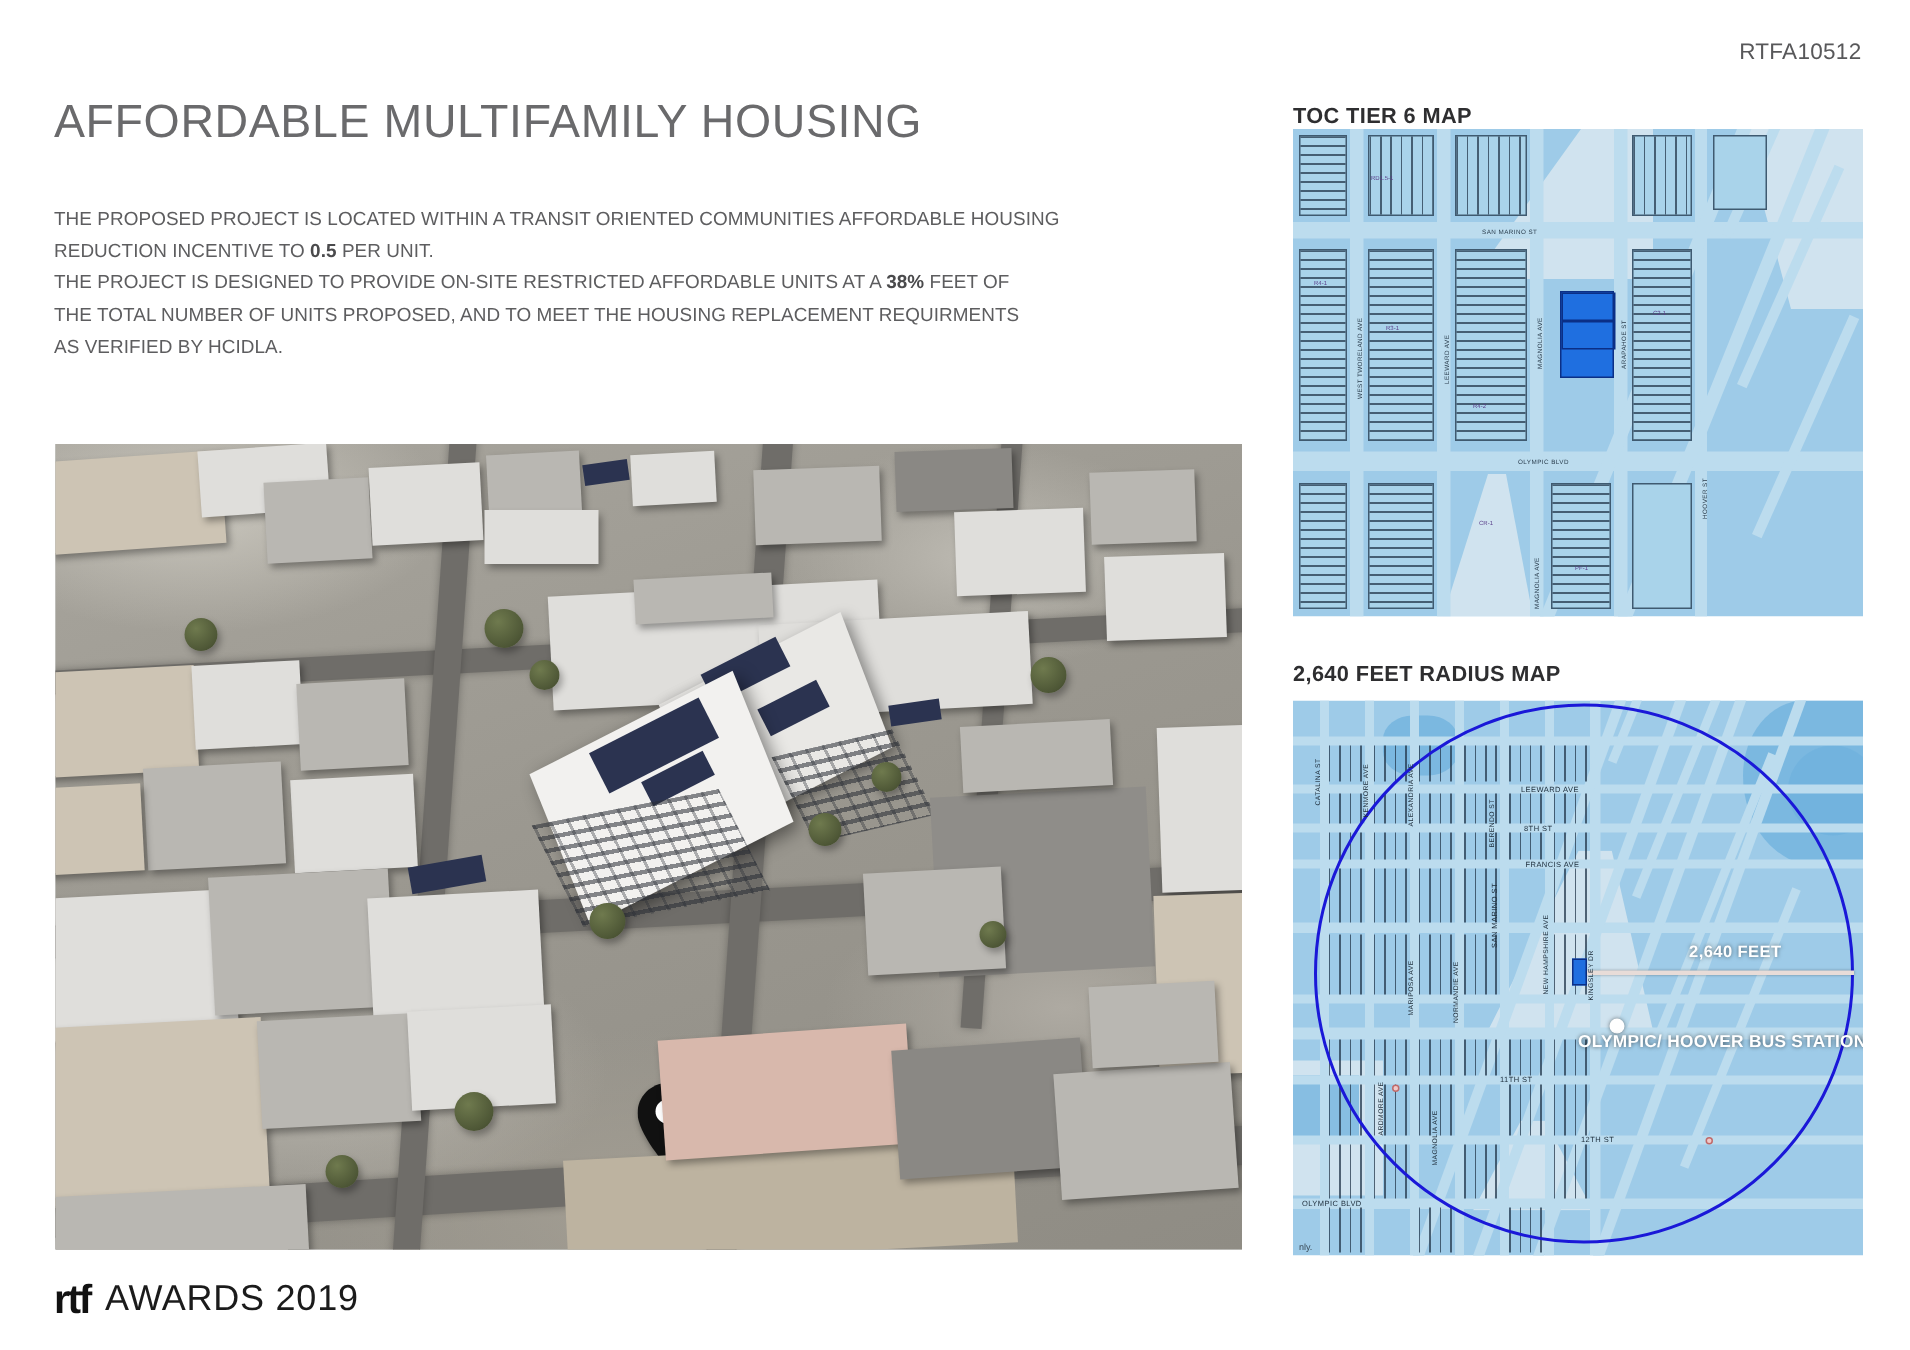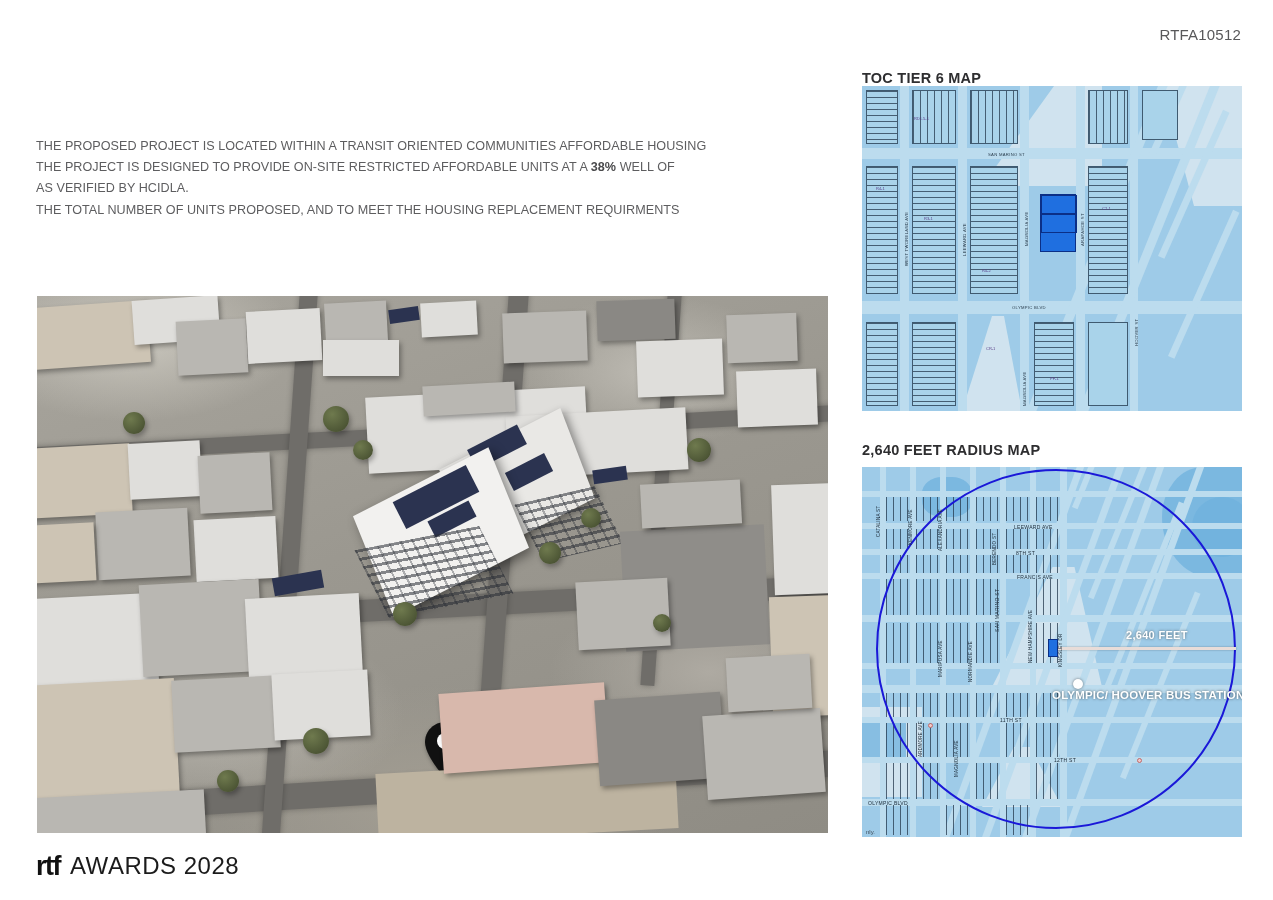--- a/index.html
+++ b/index.html
@@ -161,26 +161,28 @@
     font-family:"Liberation Sans", sans-serif; line-height:1; }
   .awards-text { font-size:24px; color:#1b1b1b; letter-spacing:.5px; font-weight:400; }
 </style>
 </head>
 <body>
 
 <div class="board">
 
   <div class="doc-id">RTFA10512</div>
 
+  <div class="page-title">AFFORDABLE MULTIFAMILY HOUSING</div>
 
   <div class="desc">
     <span class="ln">THE PROPOSED PROJECT IS LOCATED WITHIN A TRANSIT ORIENTED COMMUNITIES AFFORDABLE HOUSING</span>
-    <span class="ln"><span>THE PROJECT IS DESIGNED TO PROVIDE ON-SITE RESTRICTED AFFORDABLE UNITS AT A </span><b>38%</b><span> WELL OF</span></span>
+    <span class="ln"><span>REDUCTION INCENTIVE TO </span><b>0.5</b><span> PER UNIT.</span></span>
+    <span class="ln"><span>THE PROJECT IS DESIGNED TO PROVIDE ON-SITE RESTRICTED AFFORDABLE UNITS AT A </span><b>38%</b><span> FEET OF</span></span>
+    <span class="ln"> THE TOTAL NUMBER OF UNITS PROPOSED, AND TO MEET THE HOUSING REPLACEMENT REQUIRMENTS</span>
     <span class="ln">AS  VERIFIED BY HCIDLA.</span>
-    <span class="ln"> THE TOTAL NUMBER OF UNITS PROPOSED, AND TO MEET THE HOUSING REPLACEMENT REQUIRMENTS</span>
   </div>
 
   <div class="aerial">
     <div class="ground"></div>
 
     <div class="road" style="left:-20px;top:300px;width:840px;height:22px;transform:rotate(-3deg);"></div>
     <div class="road" style="left:-20px;top:130px;width:840px;height:16px;transform:rotate(-3deg);"></div>
     <div class="road" style="left:-20px;top:478px;width:860px;height:26px;transform:rotate(-3.5deg);"></div>
     <div class="road" style="left:243px;top:-30px;width:18px;height:620px;transform:rotate(4deg);"></div>
     <div class="road" style="left:452px;top:-30px;width:20px;height:620px;transform:rotate(4deg);"></div>
@@ -459,16 +461,16 @@
       <div class="pm-street-label vert" style="left:196px;top:200px;font-size:4.5px;color:#20303e;">KINGSLEY DR</div>
       <div class="pm-street-label vert" style="left:56px;top:290px;font-size:4.5px;color:#20303e;">ARDMORE AVE</div>
       <div class="pm-street-label vert" style="left:92px;top:310px;font-size:4.5px;color:#20303e;">MAGNOLIA AVE</div>
 
       <div class="tiny-attrib">nly.</div>
     </div>
   </div>
 
   <div class="footer">
     <div class="rtf-logo">rtf</div>
-    <div class="awards-text">AWARDS 2028</div>
+    <div class="awards-text">AWARDS 2019</div>
   </div>
 
 </div>
 
 </body></html>

